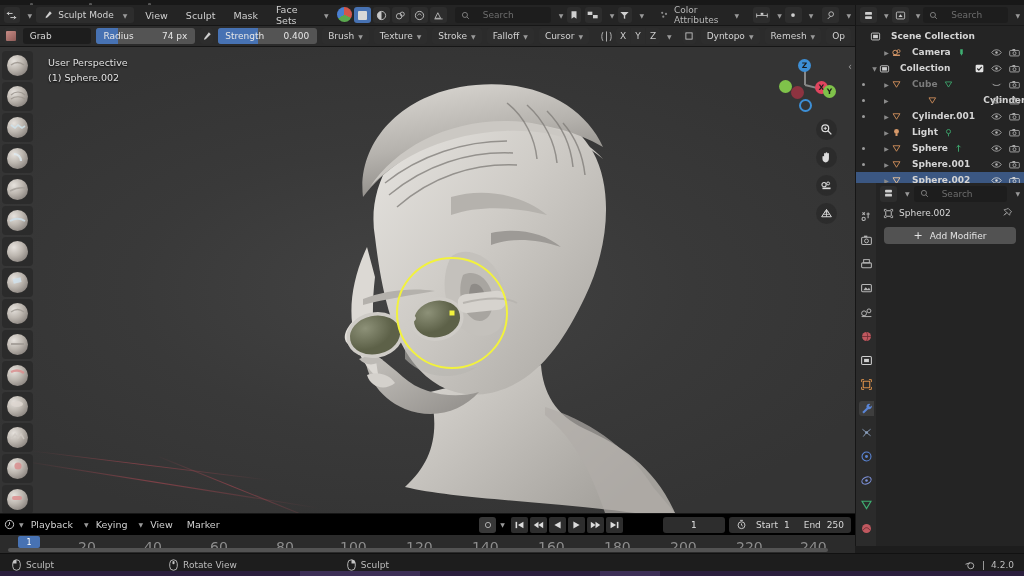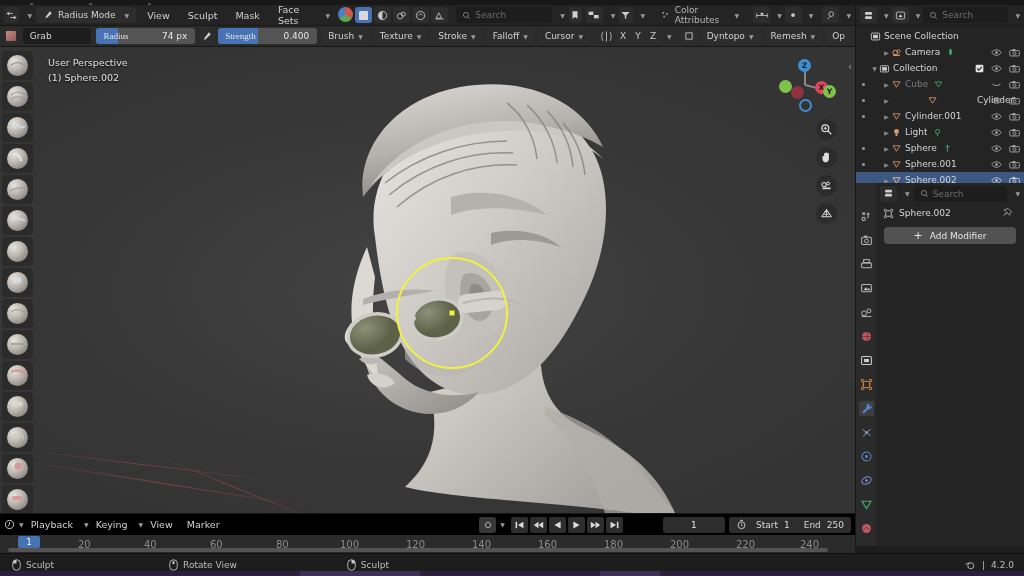--- a/index.html
+++ b/index.html
@@ -51,21 +51,21 @@
     width: 15px; height: 15px; border-radius: 50%;
     background: conic-gradient(#d2564b 0 33%, #5aa84f 0 66%, #4a7fd0 0 100%);
   }
   .shade-box {
     width: 17px; height: 16px; background: #4772b3; border-radius: 3px;
     display: flex; align-items: center; justify-content: center;
   }
   .shade-box .inner { width: 9px; height: 9px; background: #d8d8d8; border-radius: 1px; }
   .searchbox {
     height: 16px; background: #1d1d1d; border-radius: 3px; display: flex;
-    align-items: center; padding: 0 6px; gap: 4px; color: #6d6d6d; font-size: 9px;
+    align-items: center; padding: 0 6px; gap: 13px; color: #6d6d6d; font-size: 9px;
     min-width: 96px;
   }
 
   
   #toolsettings {
     position: absolute; left: 0; top: 26px; width: 855px; height: 21px;
     background: #2b2b2b; display: flex; align-items: center; gap: 5px;
     padding: 0 4px; border-bottom: 1px solid #161616;
   }
   .brush-swatch {
@@ -78,21 +78,21 @@
   }
   .name-field {
     background: #1d1d1d; height: 16px; border-radius: 3px; width: 86px;
     display: flex; align-items: center; padding: 0 7px; font-size: 9px; color: #d8d8d8;
   }
   .slider {
     height: 16px; border-radius: 3px; background: #545454; position: relative;
     display: flex; align-items: center; overflow: hidden; font-size: 9px;
   }
   .slider .fill { position: absolute; left: 0; top: 0; bottom: 0; background: #4772b3; }
-  .slider .lab { position: relative; color: #e6e6e6; padding-left: 7px; z-index: 2; font-family: Liberation Serif, serif; }
+  .slider .lab { position: relative; color: #e6e6e6; padding-left: 7px; z-index: 2; }
   .slider .val { position: relative; color: #e6e6e6; margin-left: auto; padding-right: 8px; z-index: 2; }
   .sym-grp { display: flex; gap: 1px; align-items: center; }
   .sym-btn {
     width: 14px; height: 16px; background: #2d2d2d; color: #ccc; font-size: 9px;
     display: flex; align-items: center; justify-content: center;
   }
   .sym-btn:first-of-type { border-radius: 3px 0 0 3px; }
   .sym-btn:last-of-type { border-radius: 0 3px 3px 0; }
 
   
@@ -176,21 +176,21 @@
   .numfield {
     background: #2d2d2d; height: 16px; border-radius: 3px; display: flex;
     align-items: center; justify-content: center; font-size: 9px; color: #e0e0e0;
   }
   .range-grp { display: flex; align-items: center; background: #2d2d2d; border-radius: 3px; height: 16px; justify-content: space-between; }
   .range-grp .seg { display: flex; align-items: center; gap: 6px; padding: 0 7px; font-size: 9px; color: #d8d8d8; }
   #tlruler {
     position: absolute; left: 0; top: 535px; width: 855px; height: 18px;
     background: #2b2b2b; overflow: hidden;
   }
-  .tick { position: absolute; top: 4px; font-size: 10px; color: #8c8c8c; }
+  .tick { position: absolute; top: 4px; font-size: 14px; color: #8c8c8c; }
   #playhead {
     position: absolute; left: 18px; top: 1px; width: 22px; height: 12px;
     background: #4772b3; border-radius: 2px; color: #fff; font-size: 8px;
     display: flex; align-items: center; justify-content: center;
   }
   #scrollbar {
     position: absolute; left: 8px; bottom: 1px; height: 4px; width: 820px;
     background: #535353; border-radius: 2px;
   }
 
@@ -200,21 +200,21 @@
     background: #242424; border-left: 1px solid #161616;
   }
   #oheader {
     height: 21px; display: flex; align-items: center; gap: 3px; padding: 0 4px;
     border-bottom: 1px solid #1a1a1a;
   }
   #otree { padding-top: 2px; font-size: 9px; color: #d5d5d5; }
   .orow { height: 16px; display: flex; align-items: center; padding-left: 4px; position: relative; }
   .orow.sel { background: #3b5782; }
   .orow .disc { width: 9px; text-align: center; color: #8a8a8a; font-size: 6px; }
-  .orow .oname { margin-left: 3px; white-space: nowrap; overflow: hidden; }
+  .orow .oname { margin-left: 10px; white-space: nowrap; overflow: hidden; font-weight: bold; }
   .orow.dim .oname { color: #7c7c7c; }
   .orow .toggles {
     position: absolute; right: 4px; display: flex; gap: 7px; align-items: center; color: #b4b4b4;
   }
   .dotmark { position: absolute; left: -2px; width: 3px; height: 3px; border-radius: 50%; background: #9b9b9b; }
 
   
   #props {
     position: absolute; left: 855px; top: 183px; width: 169px; height: 363px;
     background: #242424; border-left: 1px solid #161616; display: flex;
@@ -266,21 +266,21 @@
       <svg width="11" height="11" viewBox="0 0 16 16">
           <path d="M2 5h7M2 5l2-2M2 5l2 2M14 11H7M14 11l-2-2M14 11l-2 2" stroke="#ccc" stroke-width="1.4" fill="none" stroke-linecap="round"></path>
         </svg>
     </div>
     <span class="chev">▼</span>
 
     <div class="btn" style="background:#2d2d2d;gap:5px;padding:0 7px;">
       <svg width="10" height="10" viewBox="0 0 16 16">
           <path d="M11 2l3 3-7 7-3 1 1-3z" fill="#cfcfcf"></path>
         </svg>
-      <span>Radius Mode</span>
+      <span>Sculpt Mode</span>
       <span class="chev">▼</span>
     </div>
 
     <div class="menuitem">View</div>
     <div class="menuitem">Sculpt</div>
     <div class="menuitem">Mask</div>
     <div class="menuitem">Face Sets</div>
     <span class="chev" style="margin:0 2px;">▼</span>
 
     <div class="shading-grp">

